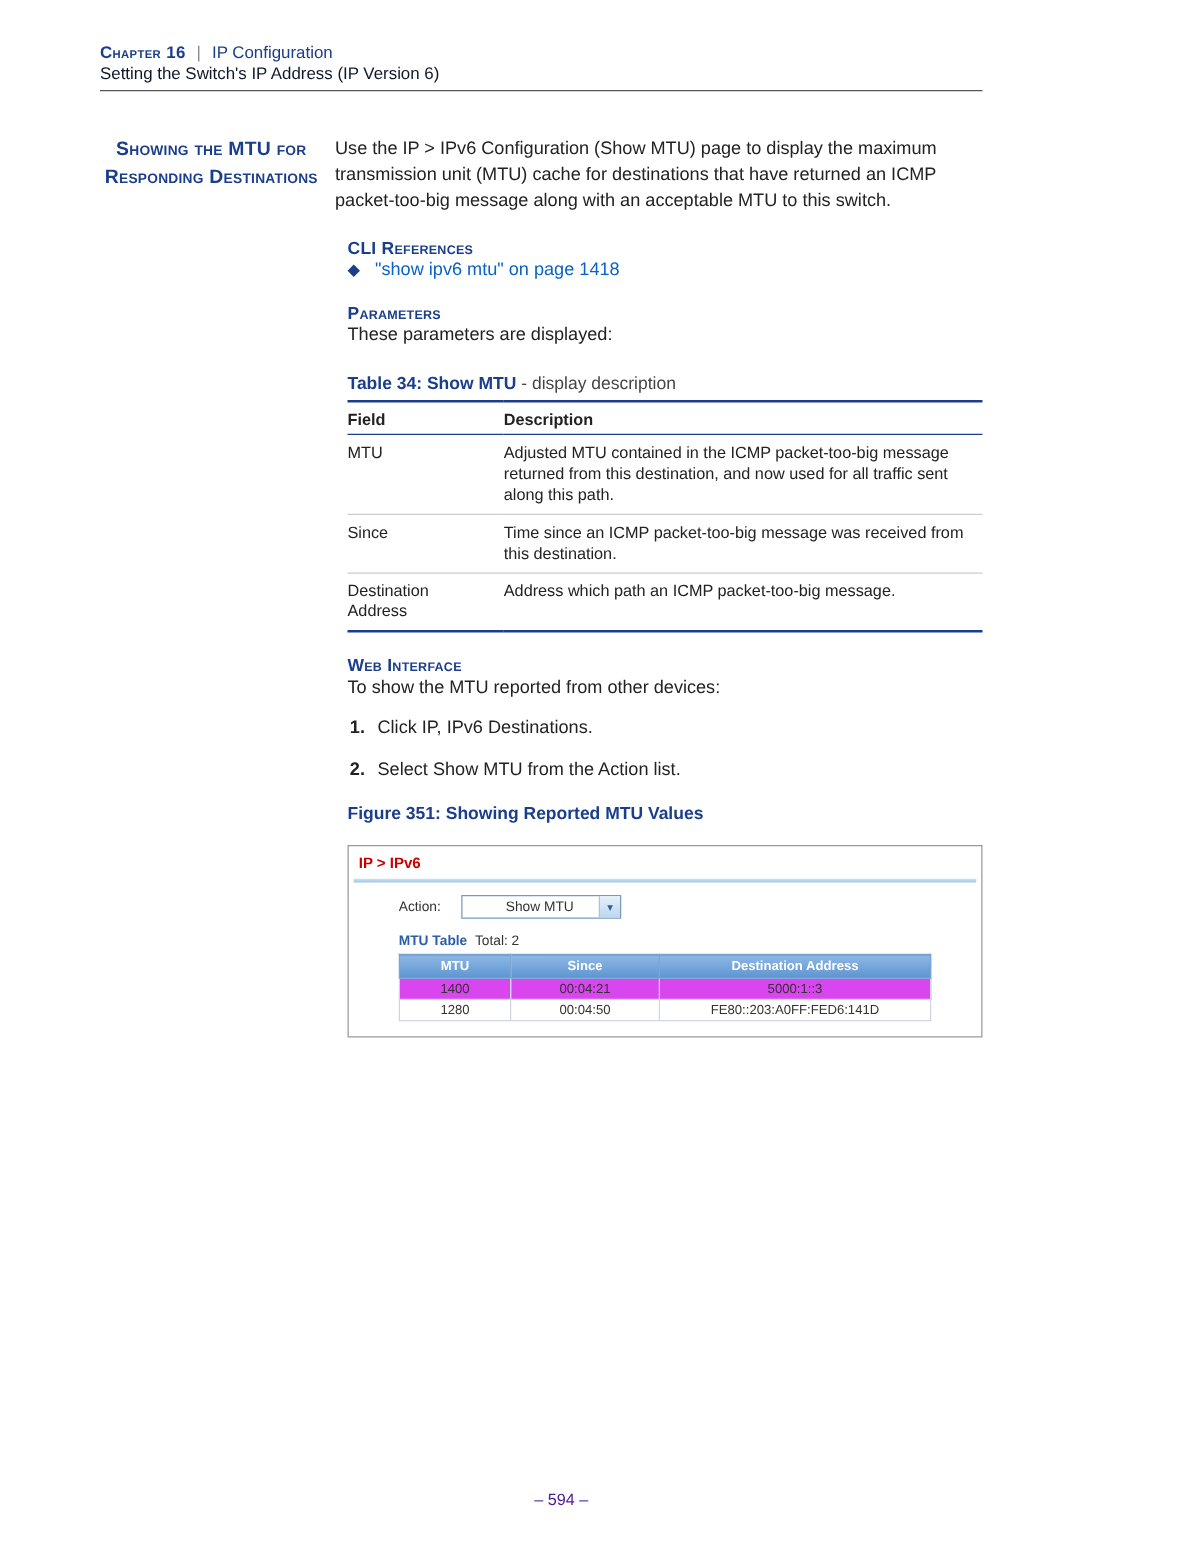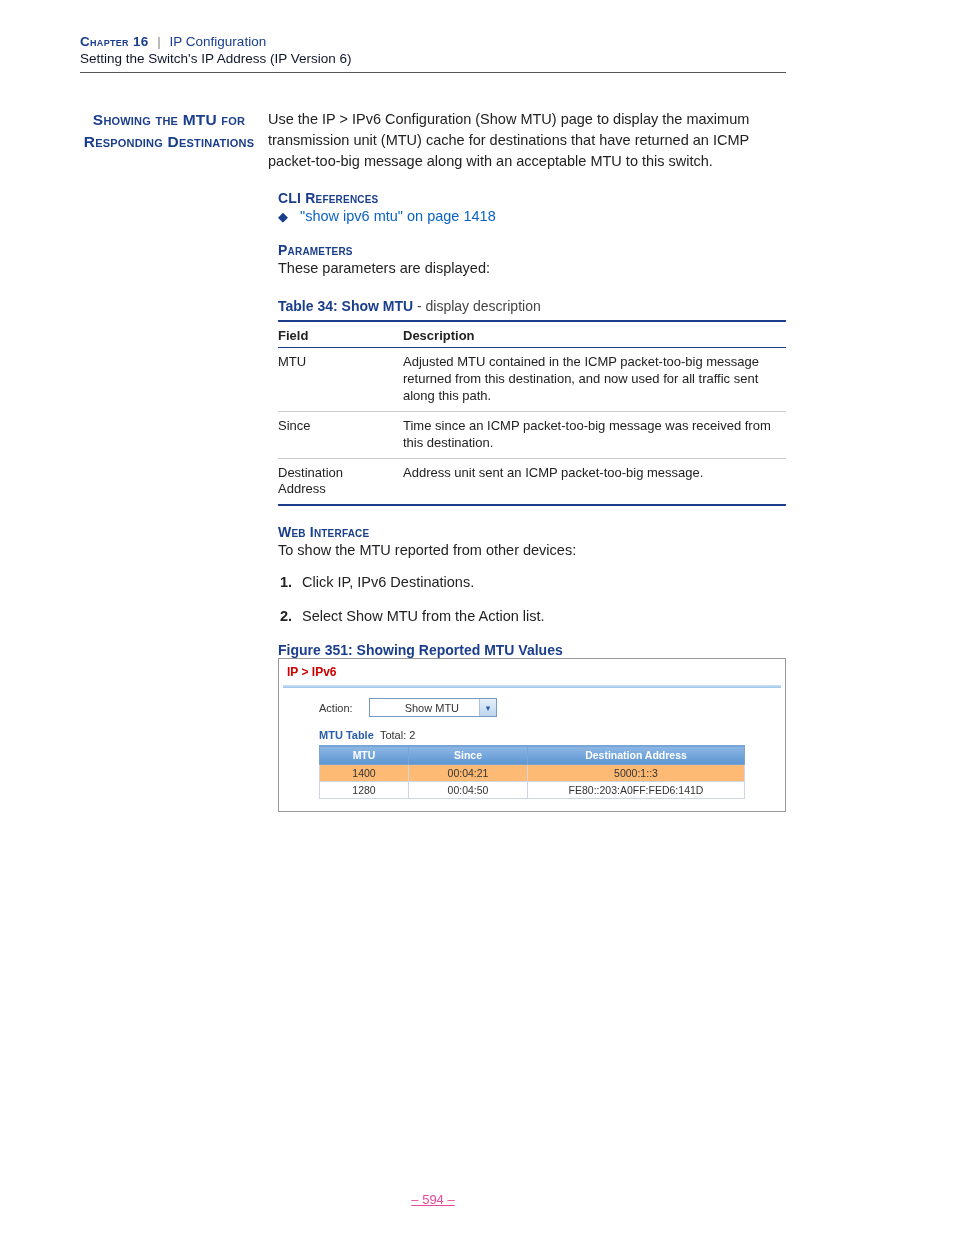--- a/index.html
+++ b/index.html
@@ -126,21 +126,21 @@
   ol.steps li {
     margin-bottom: 18px;
     padding-left: 6px;
   }
   ol.steps li::marker { font-weight: bold; }
   .fig-caption {
     color: #1a3e8c;
     font-weight: bold;
     font-size: 14px;
     margin-top: 6px;
-    margin-bottom: 0;
+    margin-bottom: 18px;
   }
   .ui-box {
     border: 1px solid #999;
     background: #fff;
     font-family: Tahoma, Arial, sans-serif;
     font-size: 11px;
     color: #333;
   }
   .ui-crumb {
     color: #c00;
@@ -197,35 +197,34 @@
     color: #fff;
     font-weight: bold;
     padding: 3px 4px;
     border: 1px solid #7aa6d6;
     text-align: center;
   }
   table.ui-grid td {
     border: 1px solid #cfd6e1;
     padding: 2px 4px;
     text-align: center;
-    background: #fdba74;
+    background: #d946ef;
     color: #333;
   }
   table.ui-grid tr:nth-child(even) td { background: #fff; }
   table.ui-grid th:nth-child(1), table.ui-grid td:nth-child(1){width:80px;}
   table.ui-grid th:nth-child(2), table.ui-grid td:nth-child(2){width:110px;}
   .footer {
     position: absolute;
     bottom: 28px;
     width: 100%;
-    left: 0;
+    left: 16px;
     text-align: center;
     font-size: 13px;
-    color: #ec4899;
-    text-decoration: underline;
+    color: #4c1d95;
   }
 </style>
 </head>
 <body>
 
 <div class="page">
 
   <div class="header">
     <div class="header-line1">
       <span class="chapter-label">Chapter 16</span>
@@ -266,21 +265,21 @@
         <tr>
           <td>MTU</td>
           <td>Adjusted MTU contained in the ICMP packet-too-big message returned from this destination, and now used for all traffic sent along this path.</td>
         </tr>
         <tr>
           <td>Since</td>
           <td>Time since an ICMP packet-too-big message was received from this destination.</td>
         </tr>
         <tr>
           <td>Destination Address</td>
-          <td>Address unit sent an ICMP packet-too-big message.</td>
+          <td>Address which path an ICMP packet-too-big message.</td>
         </tr>
       </tbody>
     </table>
 
     <div class="sec-label">Web Interface</div>
     <div>To show the MTU reported from other devices:</div>
 
     <ol class="steps">
       <li>Click IP, IPv6 Destinations.</li>
       <li>Select Show MTU from the Action list.</li>

